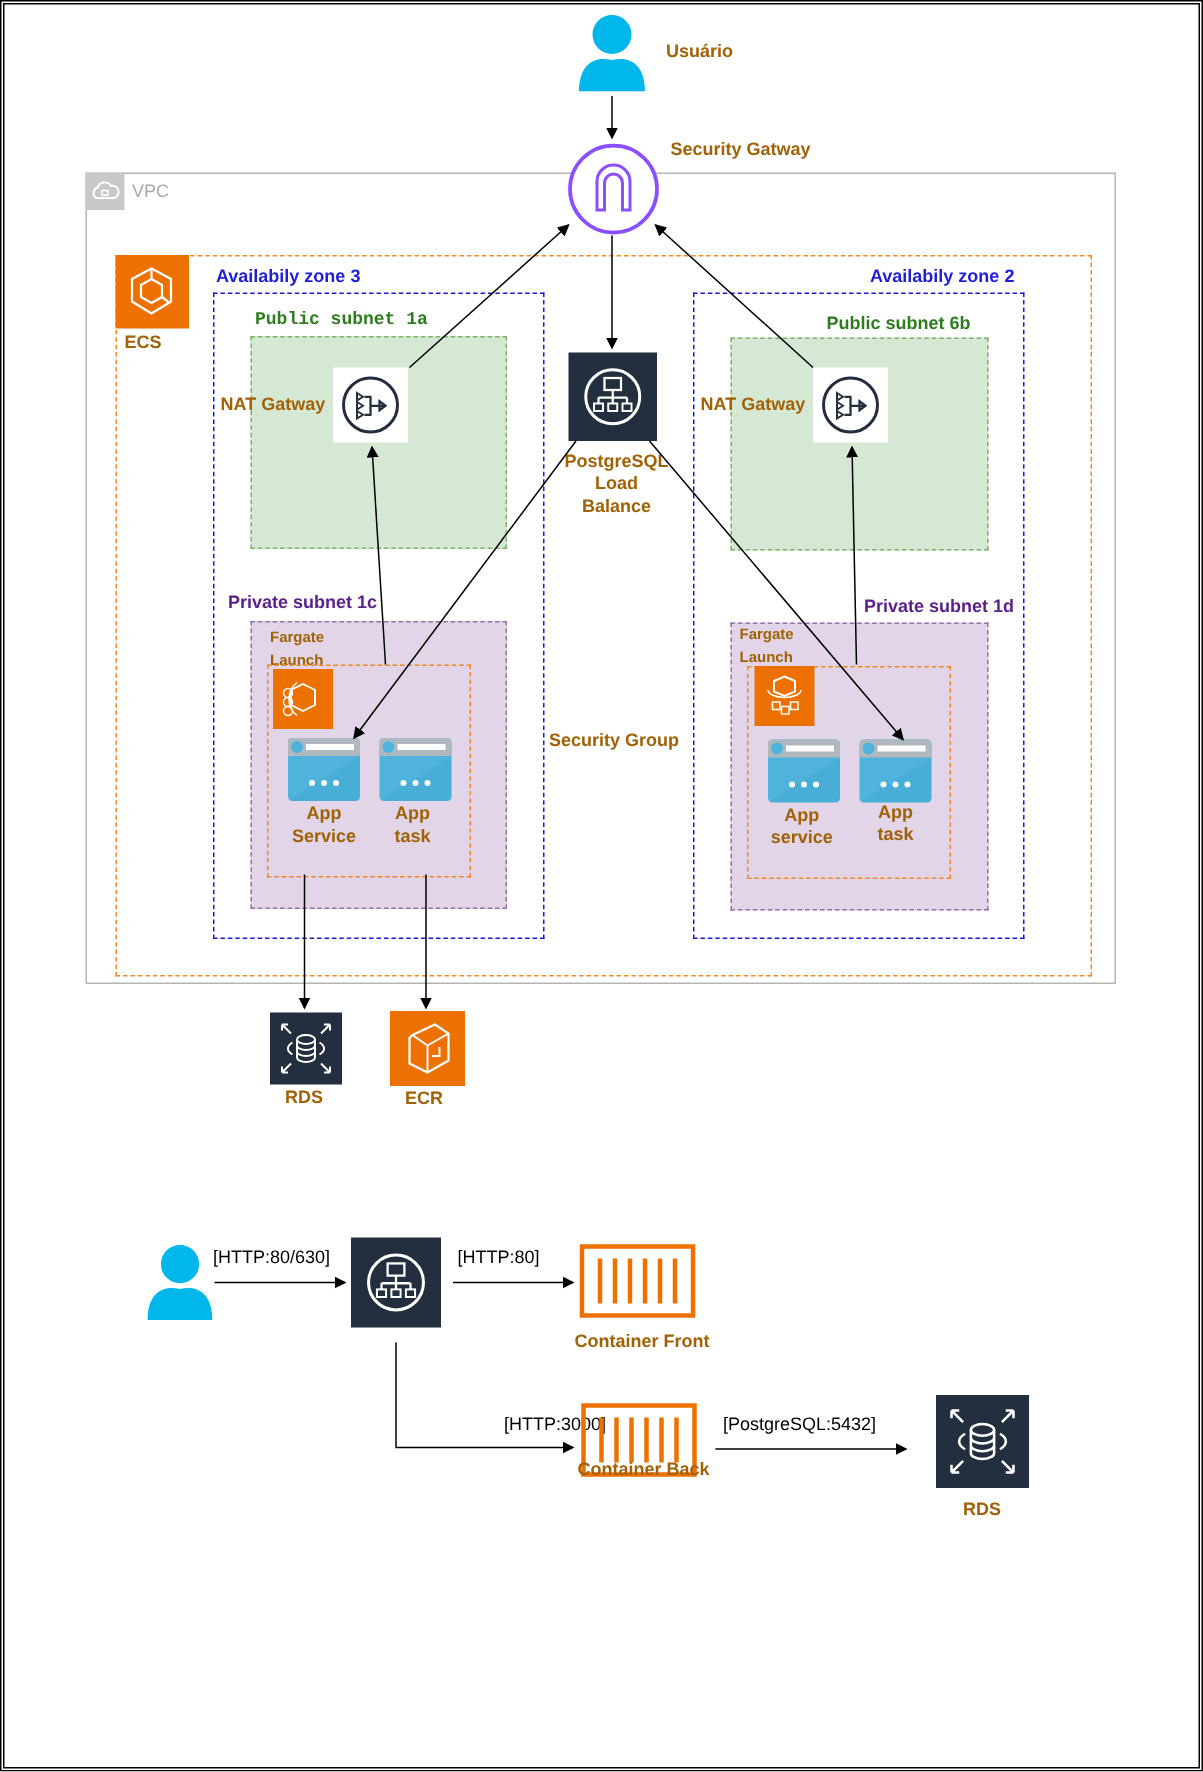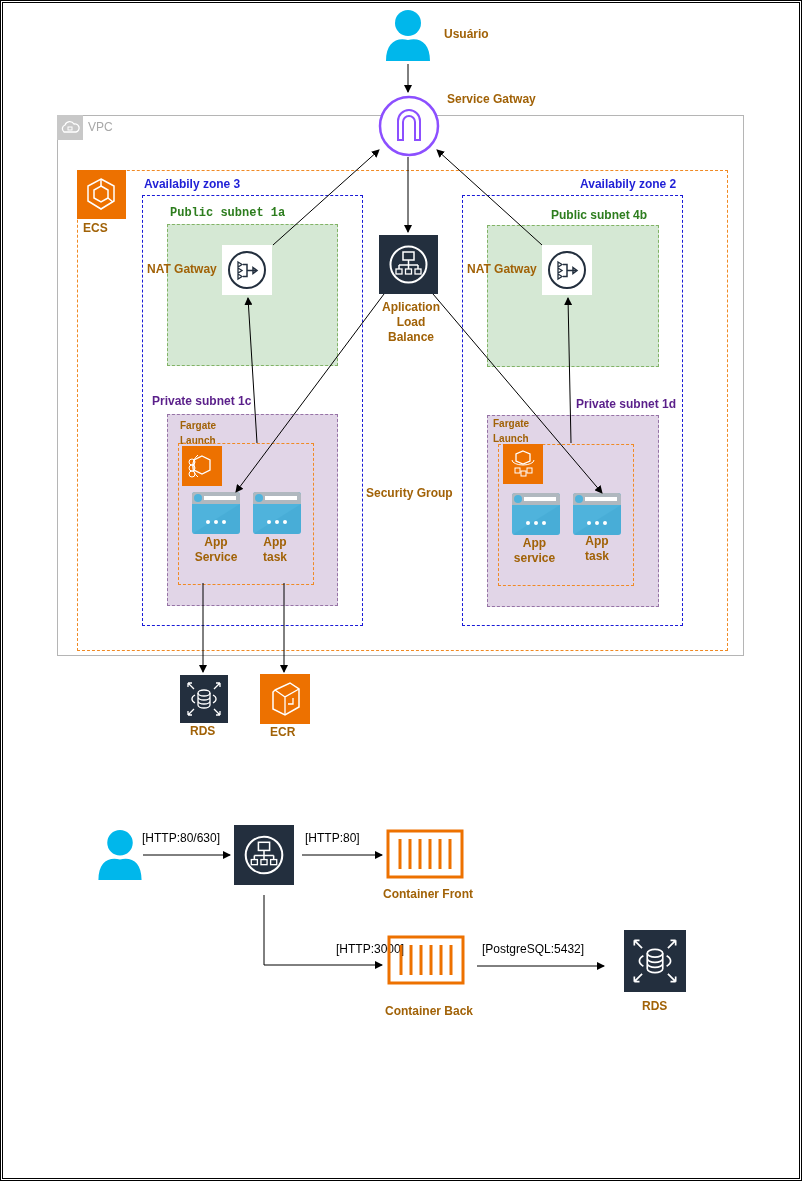--- a/index.html
+++ b/index.html
@@ -91,21 +91,21 @@
       <rect x="12" y="4" width="32" height="4" fill="#fff"></rect>
       <polygon points="0,42 48,12 48,42" fill="#3fa6d0" opacity="0.4"></polygon>
       <circle cx="16" cy="30" r="2" fill="#fff"></circle>
       <circle cx="24" cy="30" r="2" fill="#fff"></circle>
       <circle cx="32" cy="30" r="2" fill="#fff"></circle>
     </svg></div>
 <div class="lbl c" style="left:255px;top:535px;width:40px;line-height:15px;white-space:normal;">App task</div>
 
 <div class="az" style="left:462px;top:195px;width:219px;height:429px;"></div>
 <div class="lbl blue" style="left:580px;top:177px;">Availabily zone 2</div>
-<div class="lbl green" style="left:551px;top:208px;">Public subnet 4b</div>
+<div class="lbl green" style="left:551px;top:208px;">Public subnet 6b</div>
 <div class="pub" style="left:487px;top:225px;width:170px;height:140px;"></div>
 <div class="lbl" style="left:467px;top:262px;">NAT Gatway</div>
 <div class="nat-bg" style="left:542px;top:245px;width:50px;height:50px;">
   <svg width="50" height="50" viewBox="0 0 50 50">
       <circle cx="25" cy="25" r="18" fill="none" stroke="#232f3e" stroke-width="2"></circle>
       <path d="M16 17 l4 2.5 -4 2.5z M16 23 l4 2.5 -4 2.5z M16 29 l4 2.5 -4 2.5z" fill="none" stroke="#232f3e" stroke-width="1.3"></path>
       <path d="M21 19.5 h4 v12 h-4 M25 25.5 h9 M31 22.5 l4 3 -4 3z" fill="none" stroke="#232f3e" stroke-width="1.5"></path>
     </svg>
 </div>
 <div class="lbl purple" style="left:576px;top:397px;">Private subnet 1d</div>
@@ -148,34 +148,34 @@
       <path d="M2 52 C2 34 12 28 24 31 C36 28 46 34 46 52 Z" fill="#00b7eb"></path>
     </svg>
 </div>
 <div class="lbl" style="left:444px;top:27px;">Usuário</div>
 <div class="abs" style="left:378px;top:95px;width:62px;height:62px;">
   <svg width="62" height="62" viewBox="0 0 62 62">
       <circle cx="31" cy="31" r="29" fill="#fff" stroke="#8c4fff" stroke-width="2.5"></circle>
       <path d="M20 45 V26 a11 11 0 0 1 22 0 V45 H37 V27 a6 6 0 0 0 -12 0 V45 Z" fill="none" stroke="#8c4fff" stroke-width="2"></path>
     </svg>
 </div>
-<div class="lbl" style="left:447px;top:92px;">Service Gatway</div>
+<div class="lbl" style="left:447px;top:92px;">Security Gatway</div>
 
 <div class="icon-dark" style="left:379px;top:235px;width:59px;height:59px;">
   <svg width="59" height="59" viewBox="0 0 59 59">
       <circle cx="29.5" cy="29.5" r="18" fill="none" stroke="#fff" stroke-width="2"></circle>
       <rect x="24" y="17" width="11" height="8" fill="none" stroke="#fff" stroke-width="1.5"></rect>
       <path d="M29.5 25 v5 M20 30 h19 M20 30 v4 M29.5 30 v4 M39 30 v4" stroke="#fff" stroke-width="1.5"></path>
       <rect x="17" y="34" width="6" height="5" fill="none" stroke="#fff" stroke-width="1.3"></rect>
       <rect x="26.5" y="34" width="6" height="5" fill="none" stroke="#fff" stroke-width="1.3"></rect>
       <rect x="36" y="34" width="6" height="5" fill="none" stroke="#fff" stroke-width="1.3"></rect>
     </svg>
 </div>
 <div class="lbl c" style="left:371px;top:300px;width:80px;line-height:15px;">
-  <div>Aplication</div>
+  <div>PostgreSQL</div>
   <div>Load</div>
   <div>Balance</div>
 </div>
 <div class="lbl" style="left:366px;top:486px;">Security Group</div>
 
 <div class="icon-dark" style="left:180px;top:675px;width:48px;height:48px;">
   <svg width="48" height="48" viewBox="0 0 48 48">
       <ellipse cx="24" cy="18" rx="6" ry="3" fill="none" stroke="#fff" stroke-width="1.3"></ellipse>
       <path d="M18 18 v12 a6 3 0 0 0 12 0 v-12 M18 22 a6 3 0 0 0 12 0 M18 26 a6 3 0 0 0 12 0" fill="none" stroke="#fff" stroke-width="1.3"></path>
       <path d="M15 20 a12 6 0 0 0 0 8 M33 20 a12 6 0 0 1 0 8" fill="none" stroke="#fff" stroke-width="1.3"></path>
@@ -249,21 +249,21 @@
       <g stroke="#ed7100" stroke-width="3">
         <line x1="14" y1="10" x2="14" y2="40"></line>
         <line x1="24" y1="10" x2="24" y2="40"></line>
         <line x1="34" y1="10" x2="34" y2="40"></line>
         <line x1="44" y1="10" x2="44" y2="40"></line>
         <line x1="54" y1="10" x2="54" y2="40"></line>
         <line x1="64" y1="10" x2="64" y2="40"></line>
       </g>
     </svg>
 </div>
-<div class="lbl" style="left:385px;top:1004px;">Container Back</div>
+<div class="lbl" style="left:385px;top:972px;">Container Back</div>
 <div class="abs" style="left:482px;top:942px;font-size:12px;">[PostgreSQL:5432]</div>
 <div class="icon-dark" style="left:624px;top:930px;width:62px;height:62px;">
   <svg width="62" height="62" viewBox="0 0 48 48">
       <ellipse cx="24" cy="18" rx="6" ry="3" fill="none" stroke="#fff" stroke-width="1.3"></ellipse>
       <path d="M18 18 v12 a6 3 0 0 0 12 0 v-12 M18 22 a6 3 0 0 0 12 0 M18 26 a6 3 0 0 0 12 0" fill="none" stroke="#fff" stroke-width="1.3"></path>
       <path d="M15 20 a12 6 0 0 0 0 8 M33 20 a12 6 0 0 1 0 8" fill="none" stroke="#fff" stroke-width="1.3"></path>
       <path d="M8 8 l6 6 M8 8 h4 M8 8 v4 M40 8 l-6 6 M40 8 h-4 M40 8 v4 M8 40 l6-6 M8 40 h4 M8 40 v-4 M40 40 l-6-6 M40 40 h-4 M40 40 v-4" stroke="#fff" stroke-width="1.3"></path>
     </svg>
 </div>
 <div class="lbl" style="left:642px;top:999px;">RDS</div>

